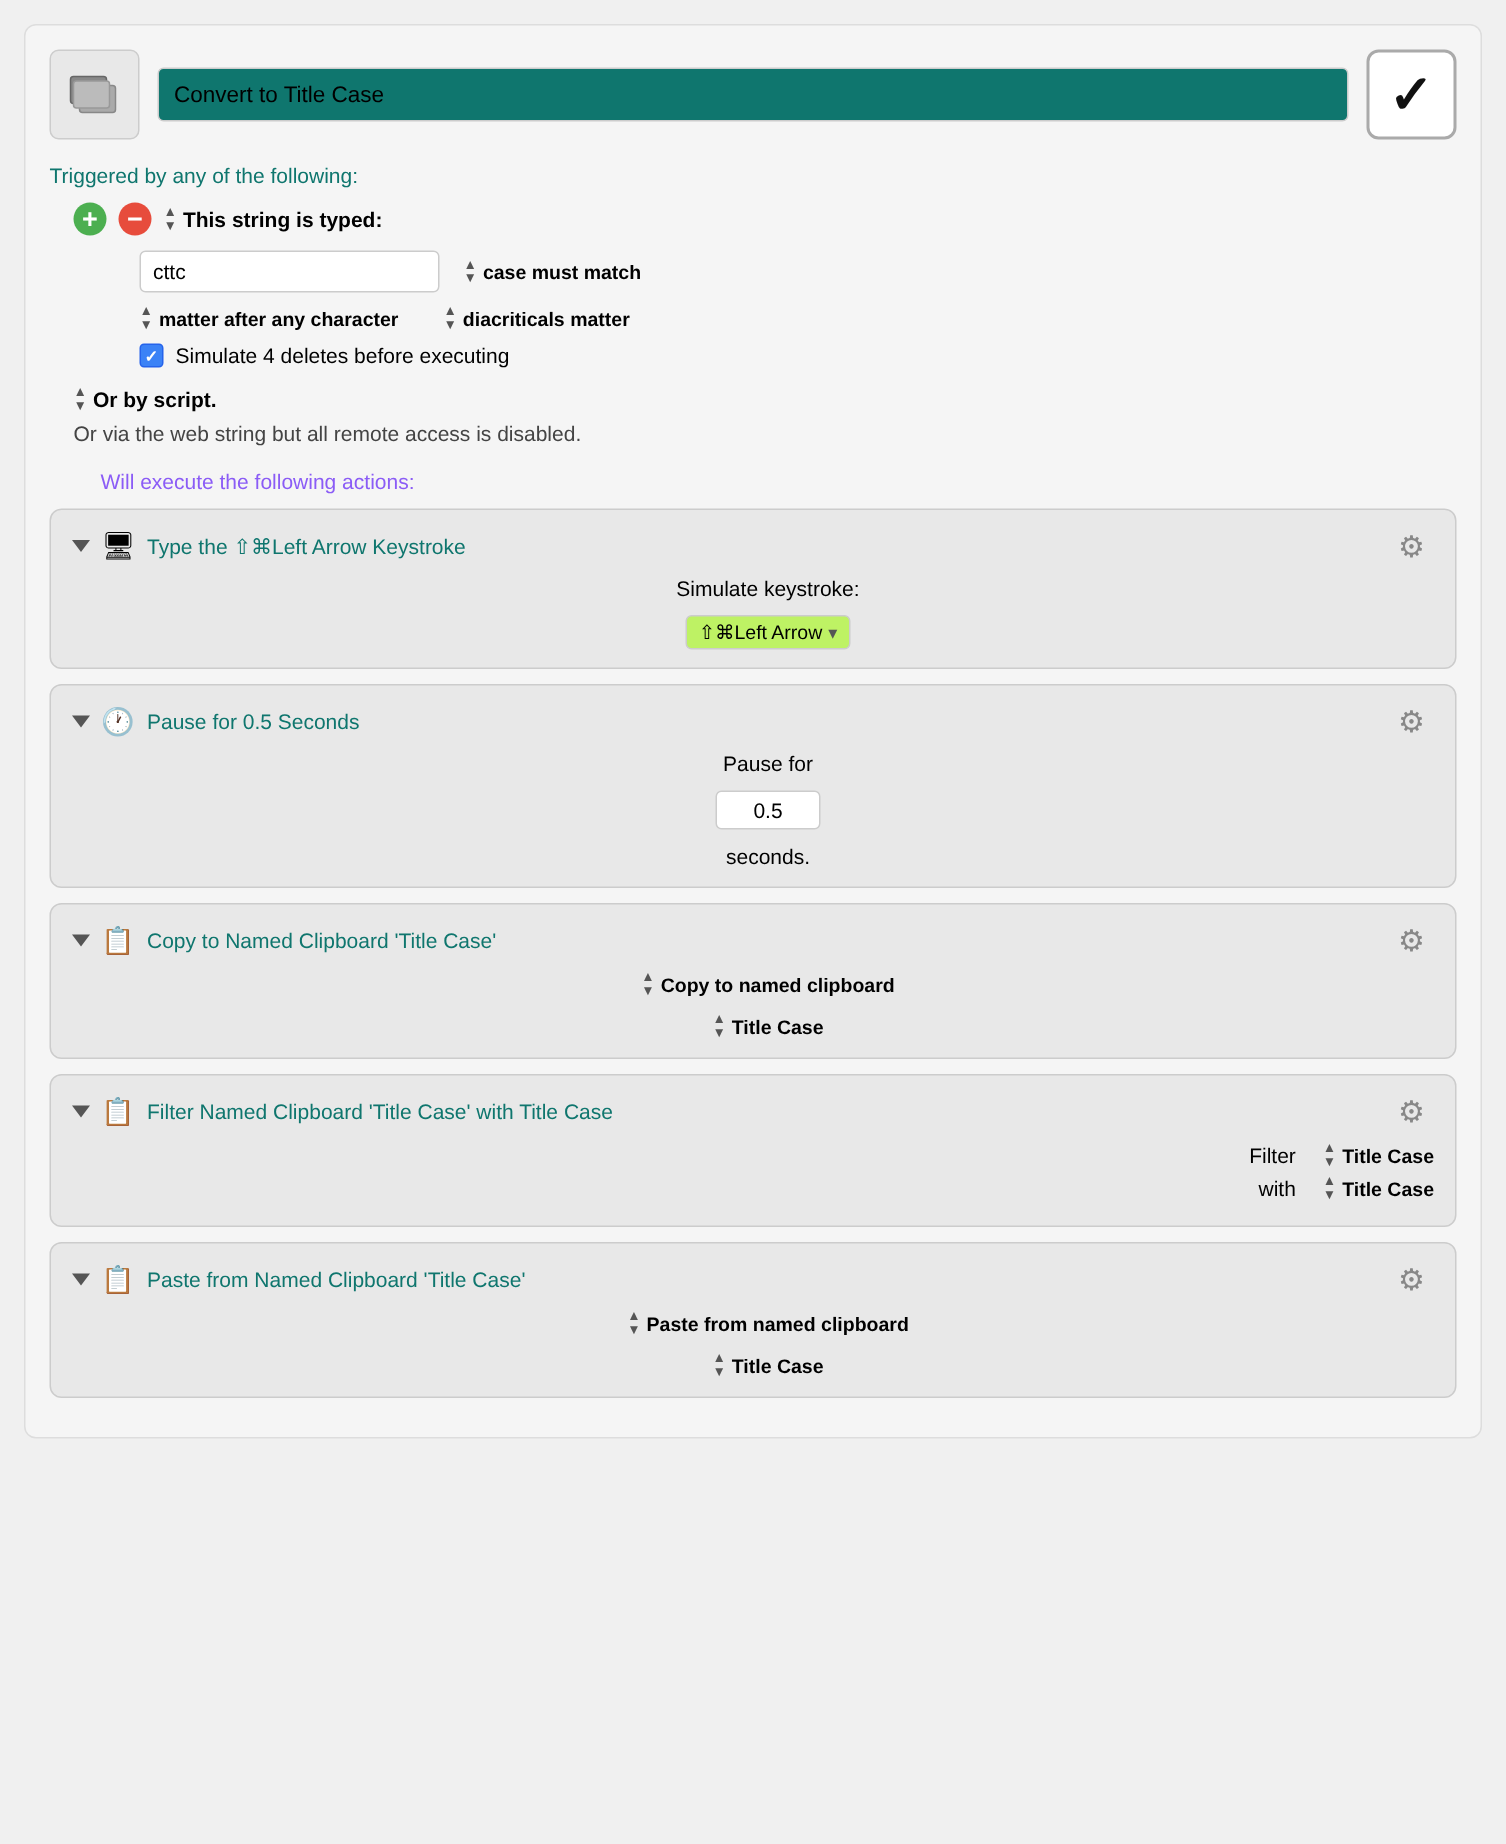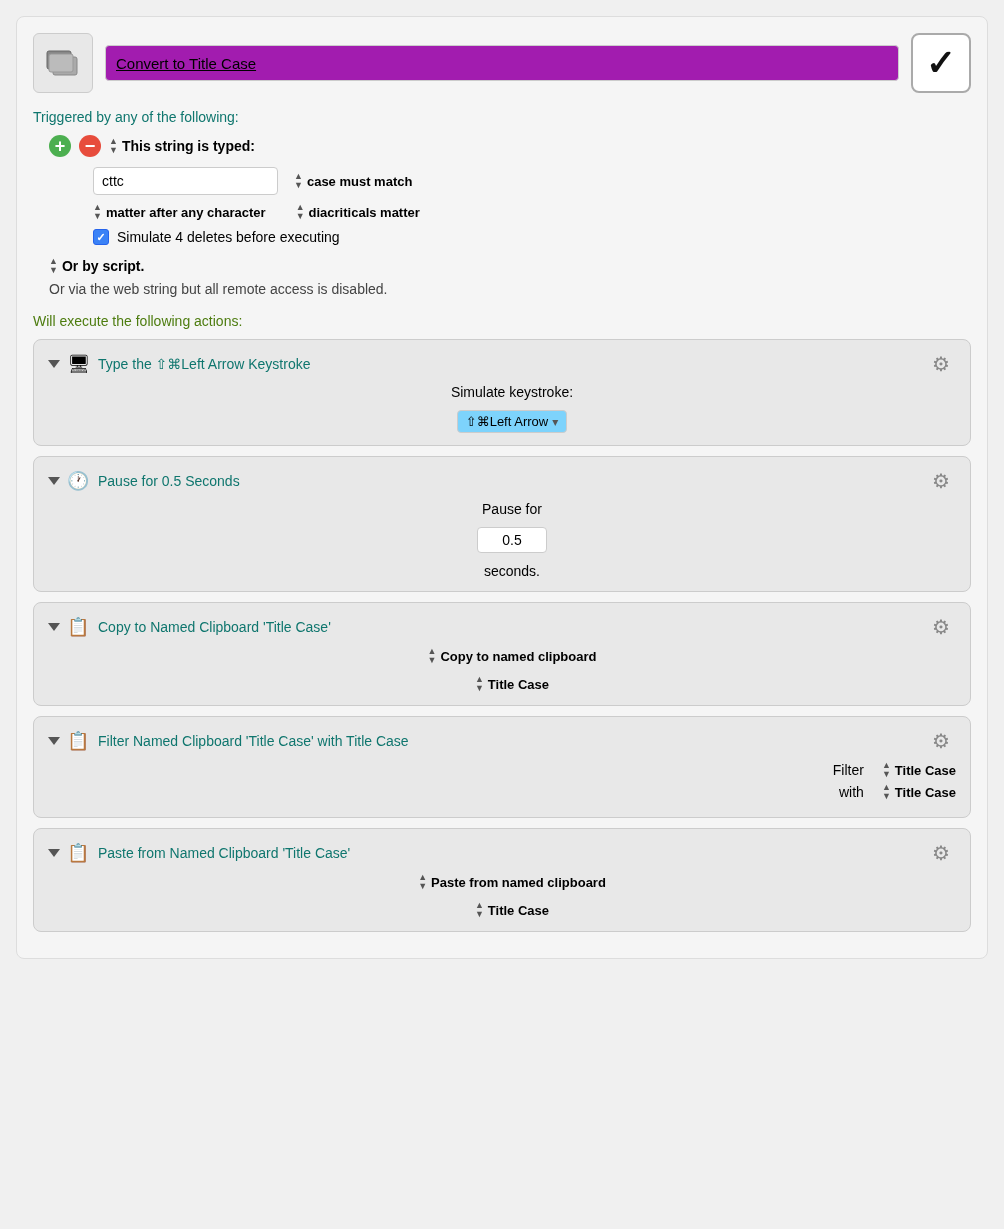--- a/index.html
+++ b/index.html
@@ -38,22 +38,21 @@
       width: 40px;
       height: 40px;
     }
     .title-input {
       flex: 1;
       height: 36px;
       border: 1px solid #ccc;
       border-radius: 4px;
       padding: 0 10px;
       font-size: 15px;
-      background: #a21caf;
-      text-decoration: underline;
+      background: #0f766e;
     }
     .checkmark-btn {
       width: 60px;
       height: 60px;
       border: 2px solid #aaa;
       border-radius: 8px;
       background: white;
       display: flex;
       align-items: center;
       justify-content: center;
@@ -126,21 +125,21 @@
       padding-left: 60px;
       margin-bottom: 12px;
     }
     .string-row1 {
       display: flex;
       align-items: center;
       gap: 16px;
       margin-bottom: 8px;
     }
     .string-input {
-      width: 185px;
+      width: 200px;
       height: 28px;
       border: 1px solid #ccc;
       border-radius: 4px;
       padding: 0 8px;
       font-size: 14px;
       background: white;
     }
     .case-option {
       display: flex;
       align-items: center;
@@ -193,21 +192,22 @@
     }
     .or-via-row {
       padding-left: 16px;
       margin-bottom: 16px;
       font-size: 14px;
       color: #444;
     }
     .will-execute {
       font-size: 14px;
       margin-bottom: 10px;
-      color: #4d7c0f;
+      color: #8b5cf6;
+      margin-left: 34px;
     }
     .action-block {
       background: #e8e8e8;
       border: 1px solid #ccc;
       border-radius: 8px;
       padding: 12px 14px;
       margin-bottom: 10px;
     }
     .action-header {
       display: flex;
@@ -247,21 +247,21 @@
       padding-left: 20px;
       flex-wrap: wrap;
       flex-direction: column;
     }
     .keystroke-badge {
       display: flex;
       align-items: center;
       gap: 4px;
       border: 1px solid #ccc;
       border-radius: 4px;
-      background: #7dd3fc;
+      background: #bef264;
       padding: 3px 8px;
       font-size: 13px;
     }
     .dropdown-arrow {
       font-size: 12px;
       color: #555;
       cursor: pointer;
     }
     .pause-input {
       width: 70px;

